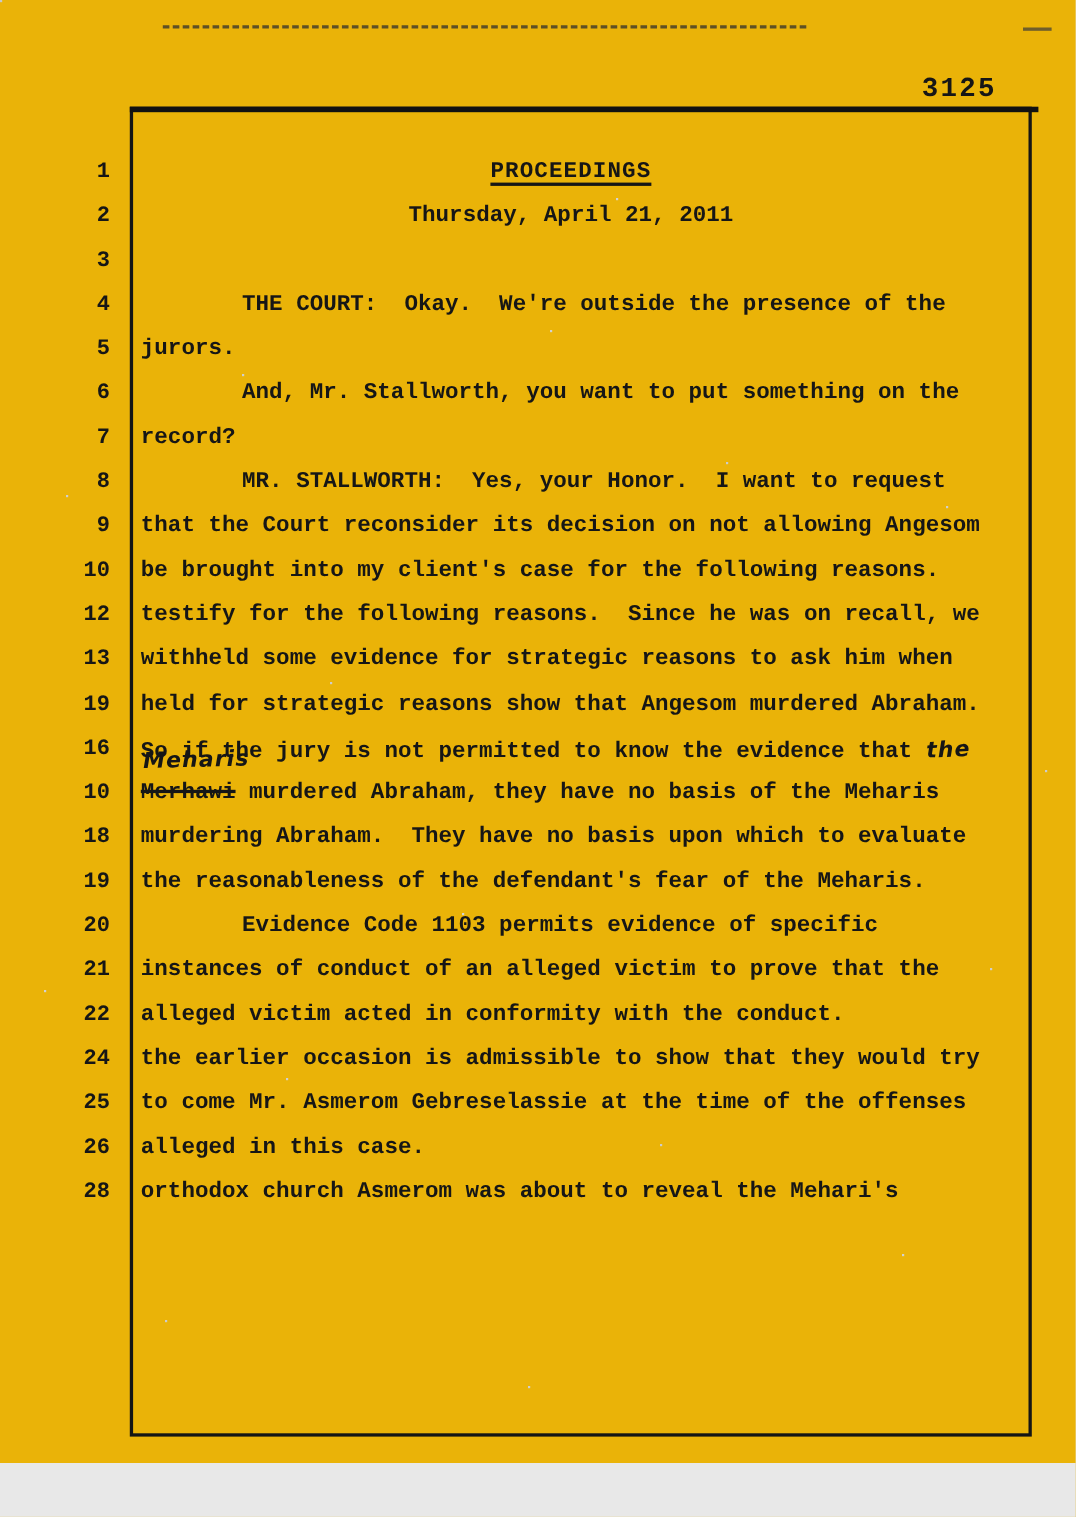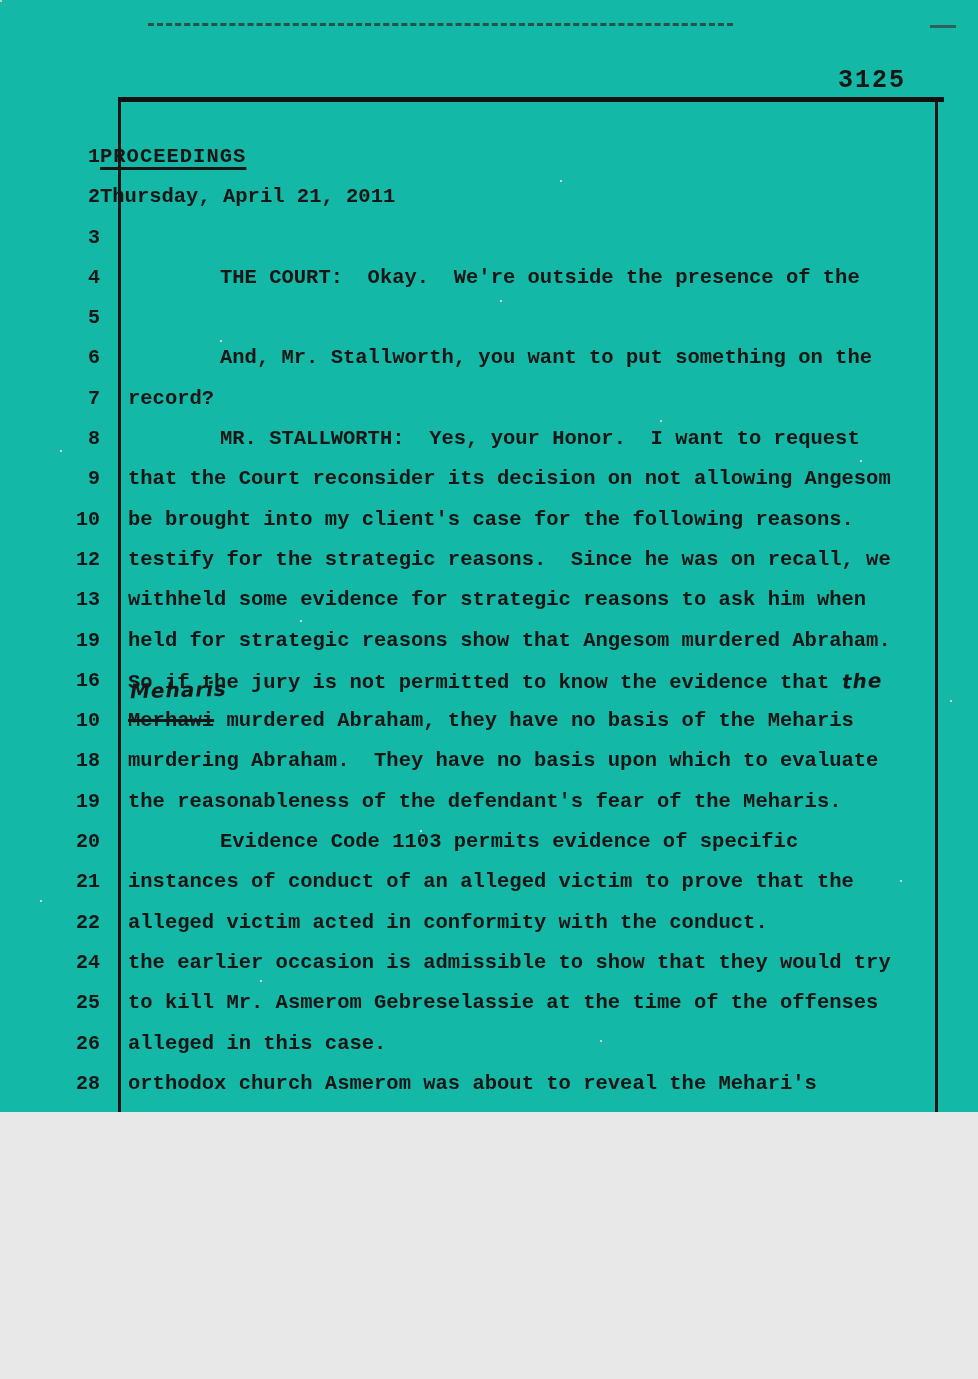--- a/index.html
+++ b/index.html
@@ -1,19 +1,19 @@
 <!DOCTYPE html>
 <html><head>
 <meta charset="utf-8">
 <style>
   html,body{margin:0;padding:0;background:#e8e8e8;}
   .page{
     position:relative;
-    width:978px;height:1112px;
-    background:#14b8a6;
+    width:978px;height:1330px;
+    background:#eab308;
     font-family:"Liberation Mono","DejaVu Sans Mono",monospace;
     color:#161616;
     overflow:hidden;
   }
   
   .noise{
     position:absolute;top:0;left:0;width:2px;height:2px;background:#c9c9c9;
     box-shadow: 220px 340px #cfcfcf, 500px 300px #d2d2d2, 660px 420px #cccccc,
       860px 460px #d0d0d0, 300px 620px #cdcdcd, 740px 640px #d3d3d3,
       180px 760px #c8c8c8, 420px 830px #d4d4d4, 900px 880px #cfcfcf,
@@ -51,21 +51,21 @@
   .row{display:flex;height:40.3px;}
   .num{
     width:100px;flex:0 0 100px;text-align:right;
     font-size:20px;font-weight:bold;line-height:40.3px;
   }
   .text{
     flex:1;padding-left:28px;
     font-size:20.5px;font-weight:bold;line-height:40.3px;
     white-space:pre;
   }
-  .center{padding-left:0;font-family:Liberation Mono, monospace;}
+  .center{text-align:center;padding-left:0;font-family:Liberation Mono, monospace;}
   .title{text-decoration:underline;text-decoration-thickness:2.5px;text-underline-offset:5px;letter-spacing:1px;}
   .indent{text-indent:92px;}
   .struck-wrap{position:relative;display:inline-block;}
   .struck{text-decoration:line-through;text-decoration-thickness:3px;}
   .hw{
     font-family:"DejaVu Sans",sans-serif;
     font-style:italic;font-weight:bold;font-size:20px;
     letter-spacing:1px;
   }
   .hw-above{
@@ -95,20 +95,21 @@
       <div class="row">
         <span class="num">3</span>
         <span class="text"></span>
       </div>
       <div class="row">
         <span class="num">4</span>
         <span class="text indent">THE COURT:  Okay.  We're outside the presence of the</span>
       </div>
       <div class="row">
         <span class="num">5</span>
+        <span class="text">jurors.</span>
       </div>
       <div class="row">
         <span class="num">6</span>
         <span class="text indent">And, Mr. Stallworth, you want to put something on the</span>
       </div>
       <div class="row">
         <span class="num">7</span>
         <span class="text">record?</span>
       </div>
       <div class="row">
@@ -118,21 +119,21 @@
       <div class="row">
         <span class="num">9</span>
         <span class="text">that the Court reconsider its decision on not allowing Angesom</span>
       </div>
       <div class="row">
         <span class="num">10</span>
         <span class="text">be brought into my client's case for the following reasons.</span>
       </div>
       <div class="row">
         <span class="num">12</span>
-        <span class="text">testify for the strategic reasons.  Since he was on recall, we</span>
+        <span class="text">testify for the following reasons.  Since he was on recall, we</span>
       </div>
       <div class="row">
         <span class="num">13</span>
         <span class="text">withheld some evidence for strategic reasons to ask him when</span>
       </div>
       <div class="row">
         <span class="num">19</span>
         <span class="text">held for strategic reasons show that Angesom murdered Abraham.</span>
       </div>
       <div class="row">
@@ -162,21 +163,21 @@
       <div class="row">
         <span class="num">22</span>
         <span class="text">alleged victim acted in conformity with the conduct.</span>
       </div>
       <div class="row">
         <span class="num">24</span>
         <span class="text">the earlier occasion is admissible to show that they would try</span>
       </div>
       <div class="row">
         <span class="num">25</span>
-        <span class="text">to kill Mr. Asmerom Gebreselassie at the time of the offenses</span>
+        <span class="text">to come Mr. Asmerom Gebreselassie at the time of the offenses</span>
       </div>
       <div class="row">
         <span class="num">26</span>
         <span class="text">alleged in this case.</span>
       </div>
       <div class="row">
         <span class="num">28</span>
         <span class="text">orthodox church Asmerom was about to reveal the Mehari's</span>
       </div>
     </div>

